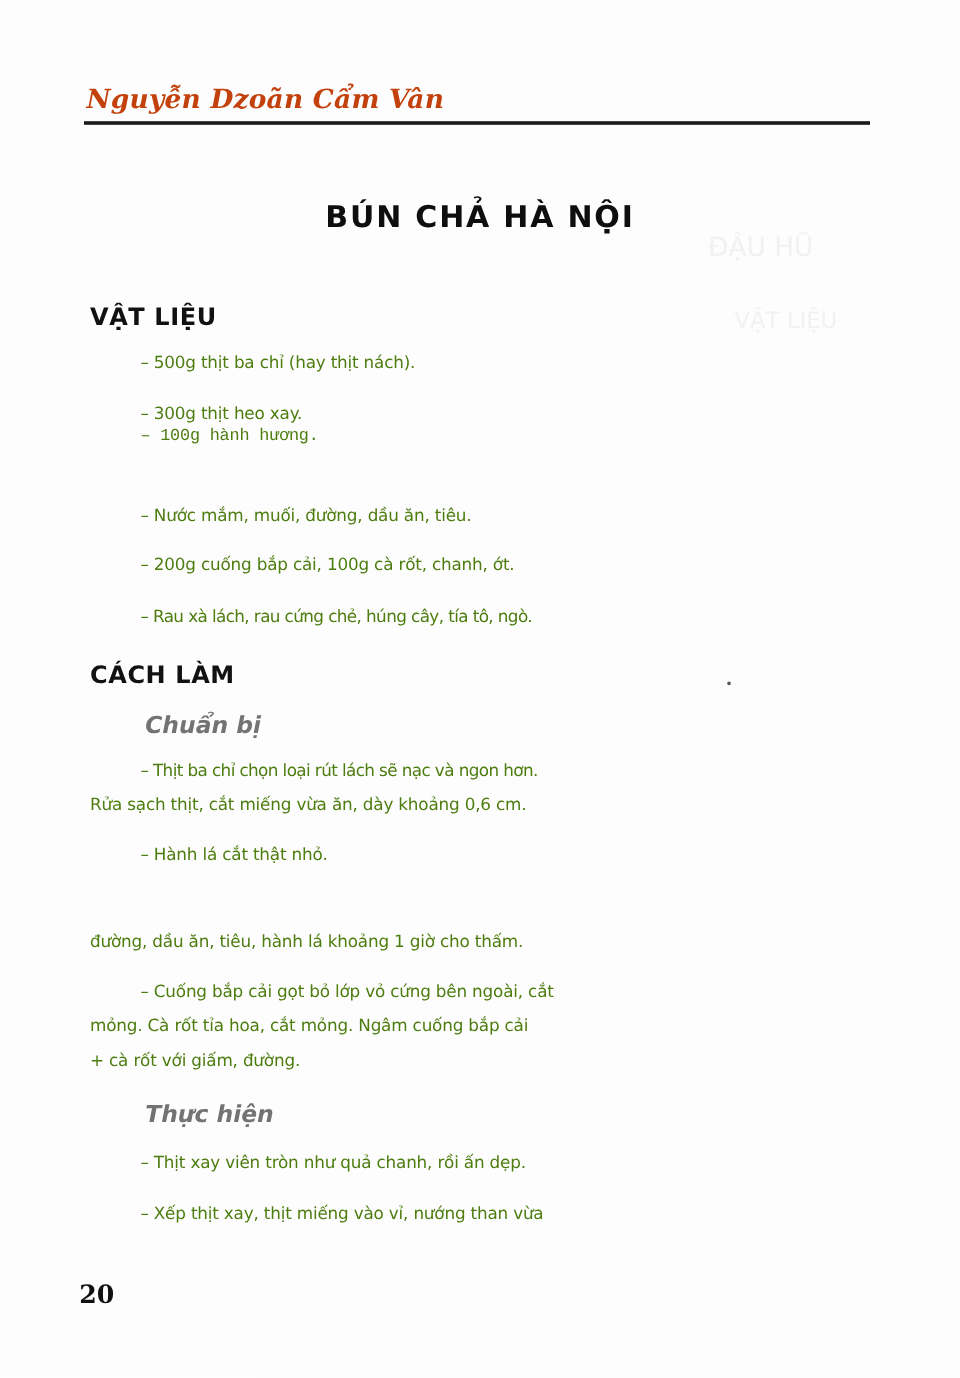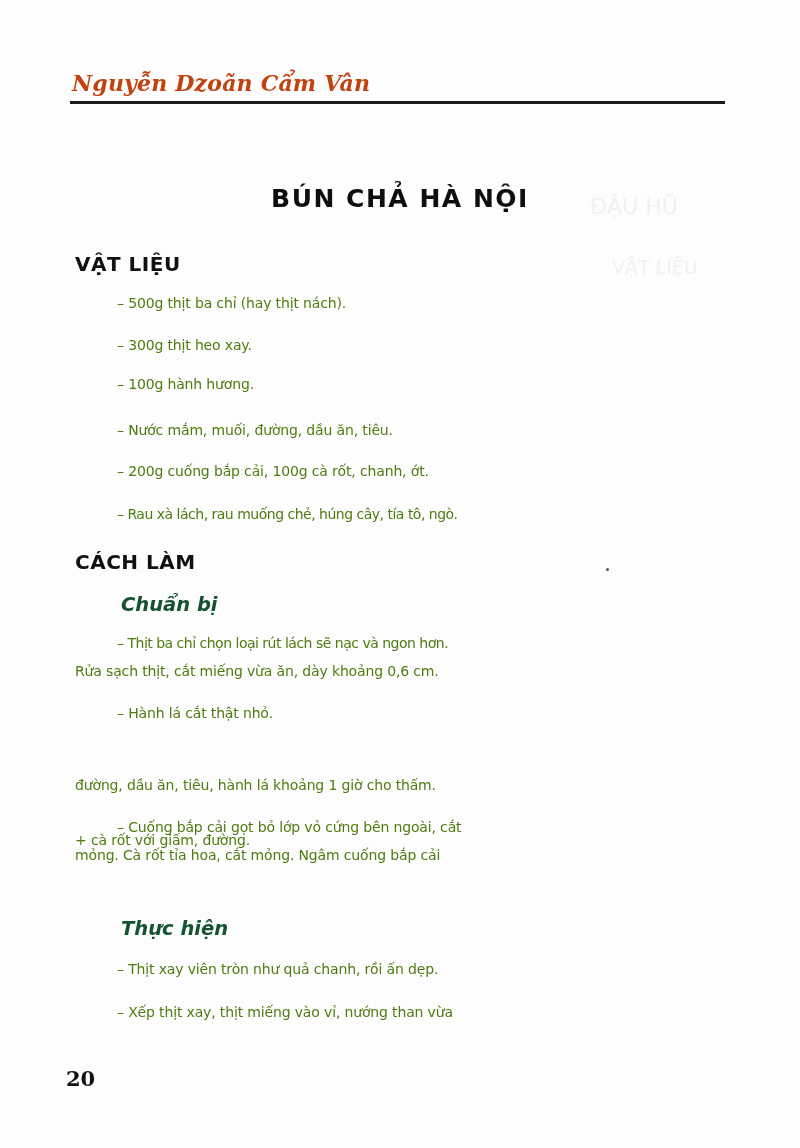--- a/index.html
+++ b/index.html
@@ -37,21 +37,21 @@
       left: 70px;
       top: 101px;
       width: 655px;
       height: 3px;
       background: #1a1a1a;
     }
     .title {
       position: absolute;
       left: 0;
       width: 800px;
-      top: 184px;
+      top: 166px;
       text-align: center;
       font-family: "DejaVu Sans", sans-serif;
       font-weight: bold;
       font-size: 25px;
       letter-spacing: 1.5px;
       color: #0e0e0e;
     }
     .section-heading {
       position: absolute;
       left: 75px;
@@ -61,21 +61,21 @@
       letter-spacing: 0.5px;
       color: #111;
     }
     .sub-heading {
       position: absolute;
       left: 121px;
       font-family: "DejaVu Sans", sans-serif;
       font-weight: bold;
       font-style: italic;
       font-size: 19.5px;
-      color: #14532d;
+      color: #737373;
     }
     .line {
       position: absolute;
       font-family: "DejaVu Sans", sans-serif;
       font-size: 14px;
       color: #4d7c0f;
       white-space: nowrap;
       letter-spacing: -0.15px;
     }
     .ind { left: 117px; }
@@ -116,37 +116,37 @@
 
   <div class="title">BÚN CHẢ HÀ NỘI</div>
 
   <div class="ghost" style="left:590px; top:194px; font-size:22px;">ĐẬU HŨ</div>
   <div class="ghost" style="left:612px; top:256px;">VẬT LIỆU</div>
 
   <div class="section-heading" style="top:252px;">VẬT LIỆU</div>
 
   <div class="line ind" style="top:295px;">– 500g thịt ba chỉ (hay thịt nách).</div>
   <div class="line ind" style="top:337px;">– 300g thịt heo xay.</div>
-  <div class="line ind" style="top:376px;">– 100g hành hương.</div>
+  <div class="line ind" style="top:356px;font-family:Liberation Mono, monospace;">– 100g hành hương.</div>
   <div class="line ind" style="top:422px;">– Nước mắm, muối, đường, dầu ăn, tiêu.</div>
   <div class="line ind" style="top:463px;">– 200g cuống bắp cải, 100g cà rốt, chanh, ớt.</div>
-  <div class="line ind" style="top:506px; letter-spacing:-0.5px;">– Rau xà lách, rau muống chẻ, húng cây, tía tô, ngò.</div>
+  <div class="line ind" style="top:506px; letter-spacing:-0.5px;">– Rau xà lách, rau cứng chẻ, húng cây, tía tô, ngò.</div>
 
   <div class="section-heading" style="top:550px;">CÁCH LÀM</div>
   <div class="speck"></div>
 
   <div class="sub-heading" style="top:593px;">Chuẩn bị</div>
 
   <div class="line ind" style="top:635px; letter-spacing:-0.5px;">– Thịt ba chỉ chọn loại rút lách sẽ nạc và ngon hơn.</div>
   <div class="line flush" style="top:663px;">Rửa sạch thịt, cắt miếng vừa ăn, dày khoảng 0,6 cm.</div>
   <div class="line ind" style="top:705px;">– Hành lá cắt thật nhỏ.</div>
   <div class="line flush" style="top:777px;">đường, dầu ăn, tiêu, hành lá khoảng 1 giờ cho thấm.</div>
   <div class="line ind" style="top:819px;">– Cuống bắp cải gọt bỏ lớp vỏ cứng bên ngoài, cắt</div>
   <div class="line flush" style="top:847px;">mỏng. Cà rốt tỉa hoa, cắt mỏng. Ngâm cuống bắp cải</div>
-  <div class="line flush" style="top:832px;">+ cà rốt với giấm, đường.</div>
+  <div class="line flush" style="top:876px;">+ cà rốt với giấm, đường.</div>
 
   <div class="sub-heading" style="top:917px;">Thực hiện</div>
 
   <div class="line ind" style="top:961px;">– Thịt xay viên tròn như quả chanh, rồi ấn dẹp.</div>
   <div class="line ind" style="top:1004px;">– Xếp thịt xay, thịt miếng vào vỉ, nướng than vừa</div>
 
   <div class="page-number">20</div>
 </div>
 
 </body></html>

